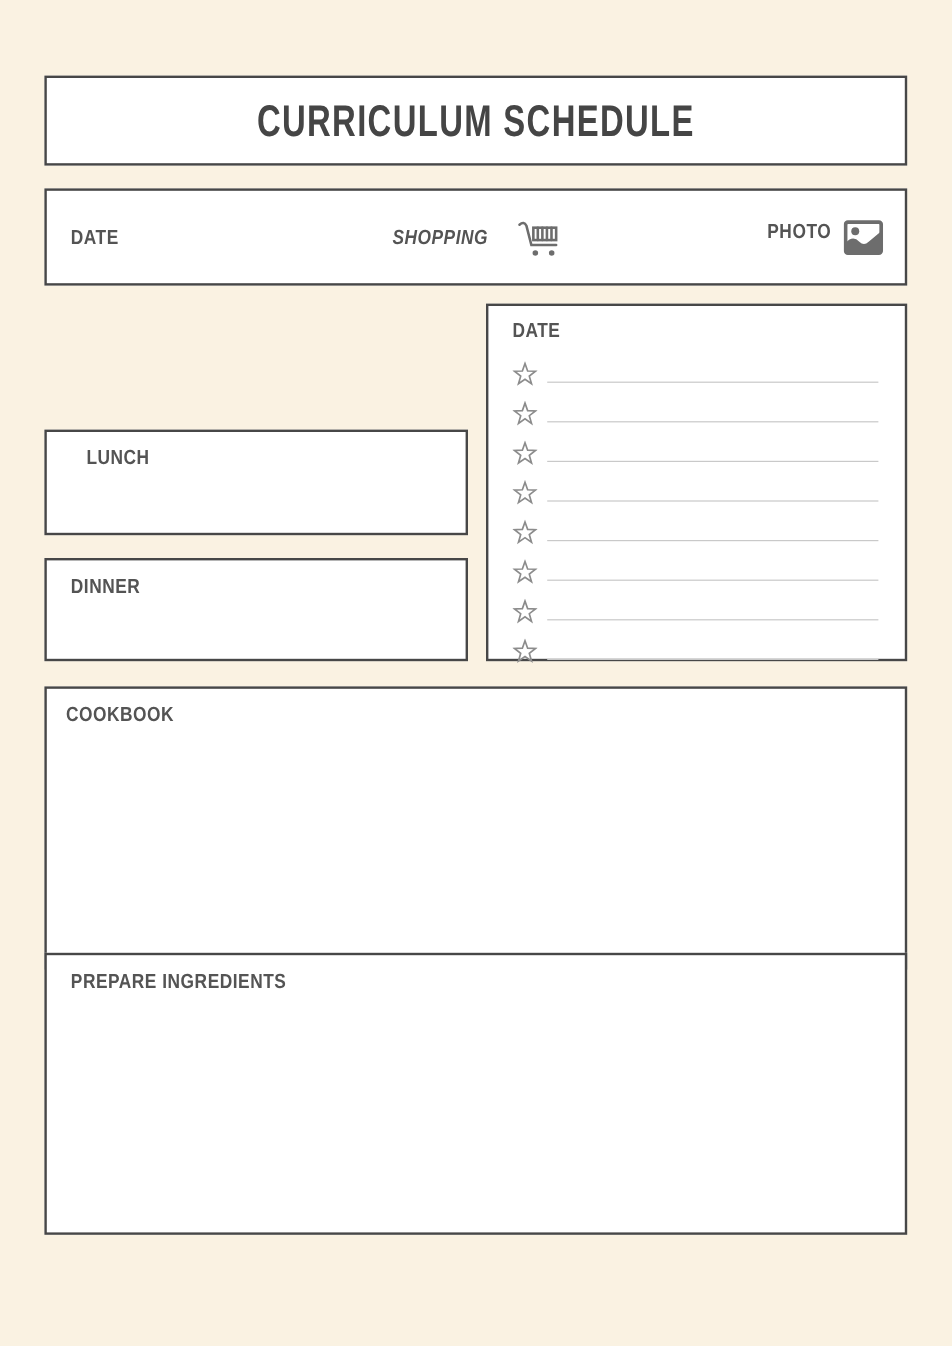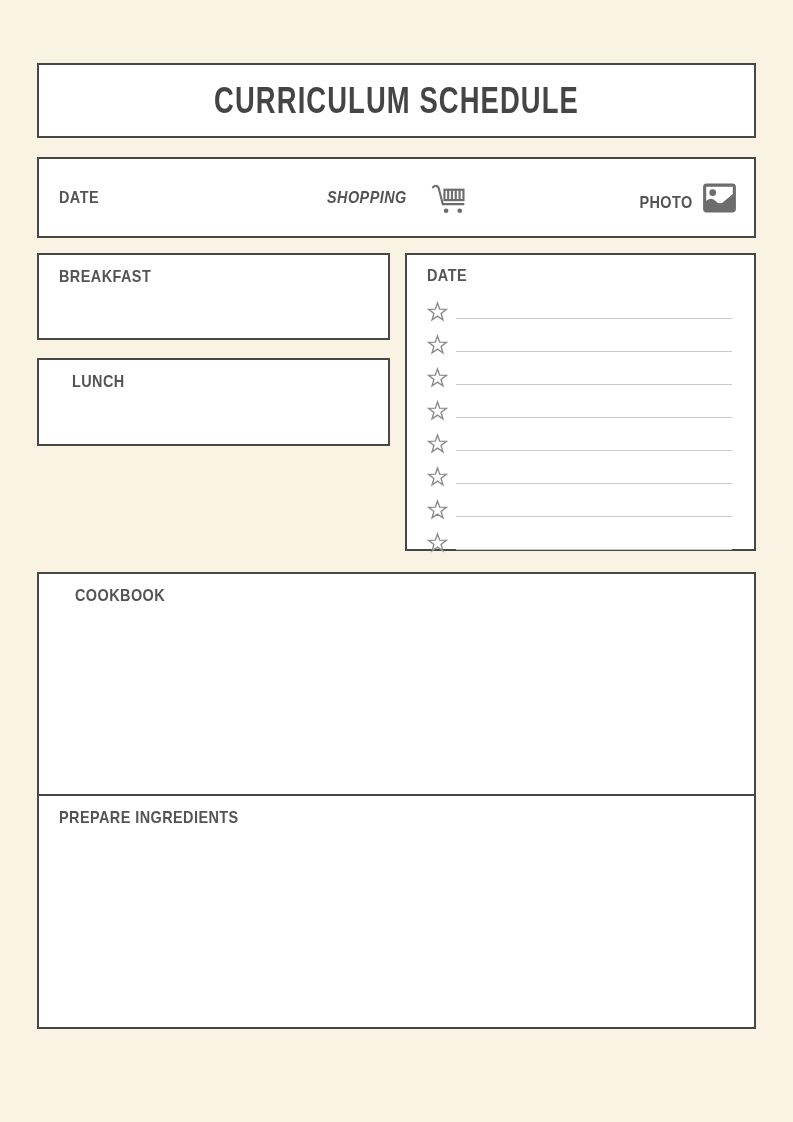--- a/index.html
+++ b/index.html
@@ -44,34 +44,34 @@
     font-size:37px;
     letter-spacing:1.5px;
     color:var(--title-text);
     transform:scaleX(.74);
     white-space:nowrap;
   }
   
   #info-bar{left:37px;top:157px;width:719px;height:81px;display:grid;grid-template-columns:1fr auto 1fr;align-items:center;padding:0 18px 0 20px;}
   .info-left{justify-self:start;display:flex;align-items:center;}
   .info-center{justify-self:center;display:flex;align-items:center;gap:10px;font-style:italic;}
-  .info-right{justify-self:end;display:flex;align-items:flex-end;gap:10px;}
+  .info-right{justify-self:end;display:flex;align-items:flex-start;gap:10px;}
   .icon-svg{display:block;}
   
   #breakfast-card{left:37px;top:253px;width:353px;height:87px;padding:12px 20px;}
   #lunch-card{left:37px;top:358px;width:353px;height:88px;padding:12px 33px;}
   #dinner-card{left:37px;top:465px;width:353px;height:86px;padding:12px 20px;}
   
   #rating-card{left:405px;top:253px;width:351px;height:298px;padding:11px 20px 0 20px;display:flex;flex-direction:column;}
   #rating-rows{margin-top:3px;display:flex;flex-direction:column;}
   .star-row{height:33px;display:flex;align-items:flex-end;}
   .star-row .star-wrap{flex:0 0 auto;line-height:0;}
   .star-row .rule{flex:1;border-bottom:1px solid var(--rule-line);margin:0 2px 3px 8px;}
   
-  #cookbook-card{left:37px;top:572px;width:719px;height:236px;padding:12px 36px;}
+  #cookbook-card{left:37px;top:572px;width:719px;height:236px;padding:12px 16px;}
   #prepare-card{left:37px;top:794px;width:719px;height:235px;padding:12px 20px;}
 </style>
 </head>
 <body>
 
 <div id="page">
 
   <div class="card" id="title-card">
     <span class="title">CURRICULUM SCHEDULE</span>
   </div>
@@ -102,25 +102,25 @@
       <span class="star-wrap">
         <svg class="icon-svg" width="33" height="30" viewBox="0 0 34 30" aria-hidden="true">
           <rect x="1.7" y="1.7" width="30.6" height="26.6" rx="2" fill="#ffffff" stroke="#6d6d6d" stroke-width="3.2"></rect>
           <circle cx="10" cy="9.5" r="3.4" fill="#6d6d6d"></circle>
           <path d="M1.7 19.5 Q8 12.5 13.5 18.5 Q17.5 22.5 21.5 18.5 L32.3 9.5 L32.3 28.3 L1.7 28.3 Z" fill="#6d6d6d"></path>
         </svg>
       </span>
     </div>
   </div>
 
-  <div class="card" id="breakfast-card">
-    <span class="sec-label">BREAKFAST</span>
-  </div>
   <div class="card" id="lunch-card">
     <span class="sec-label">LUNCH</span>
+  </div>
+  <div class="card" id="dinner-card">
+    <span class="sec-label">DINNER</span>
   </div>
 
   <div class="card" id="rating-card">
     <span class="sec-label">DATE</span>
     <div id="rating-rows">
       <div class="star-row">
         <span class="star-wrap">
           <svg class="icon-svg" width="21" height="21" viewBox="0 0 24 24" aria-hidden="true">
             <path d="M12 2.2 L14.5 9.3 L22 9.6 L16.1 14.2 L18.2 21.5 L12 17.2 L5.8 21.5 L7.9 14.2 L2 9.6 L9.5 9.3 Z" fill="#ffffff" stroke="#8c8c8c" stroke-width="1.6" stroke-linejoin="miter"></path>
           </svg>

